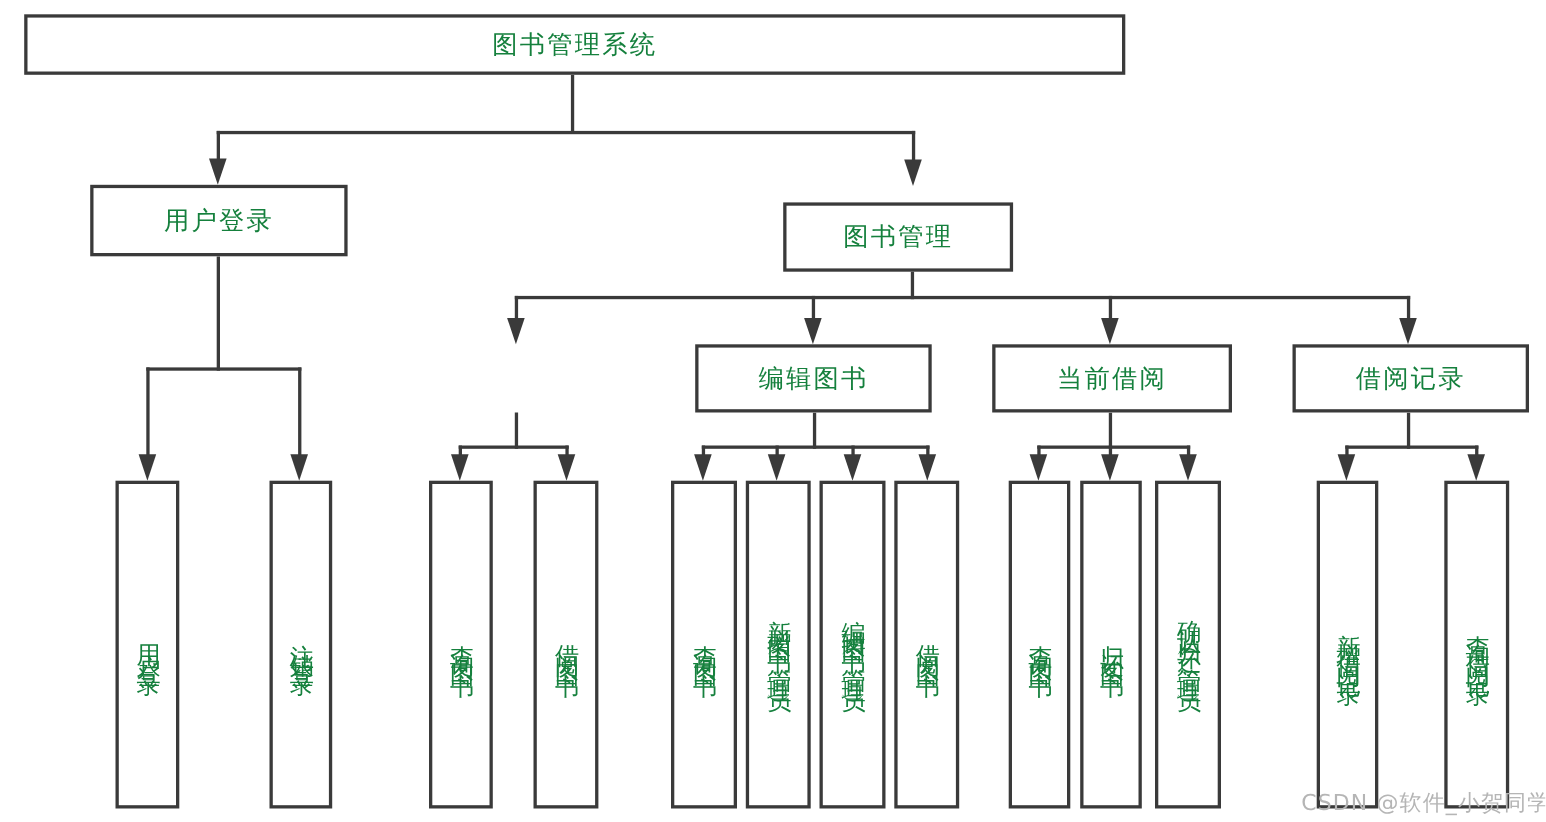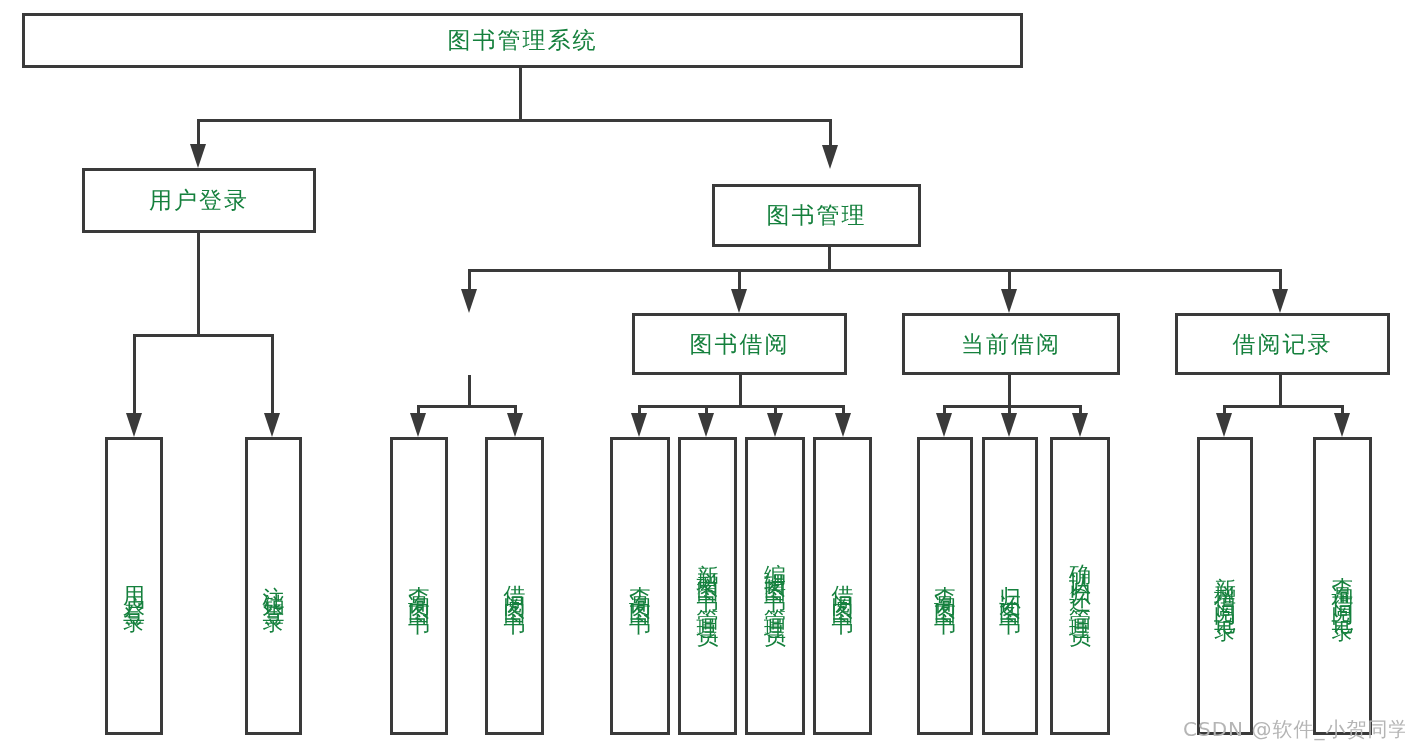--- a/index.html
+++ b/index.html
@@ -53,21 +53,21 @@
 </head>
 <body>
 
 <div class="canvas">
 
   <div class="box n-root">图书管理系统</div>
 
   <div class="box n-l2a">用户登录</div>
   <div class="box n-l2b">图书管理</div>
 
-  <div class="box n-l3b">图书借阅</div>
+  <div class="box n-l3b">编辑图书</div>
   <div class="box n-l3c">当前借阅</div>
   <div class="box n-l3d">借阅记录</div>
 
   <div class="box v n-a1">用户登录</div>
   <div class="box v n-a2">注销登录</div>
 
   <div class="box v n-b1">查询图书</div>
   <div class="box v n-b2">借阅图书</div>
 
   <div class="box v n-c1">查询图书</div>

